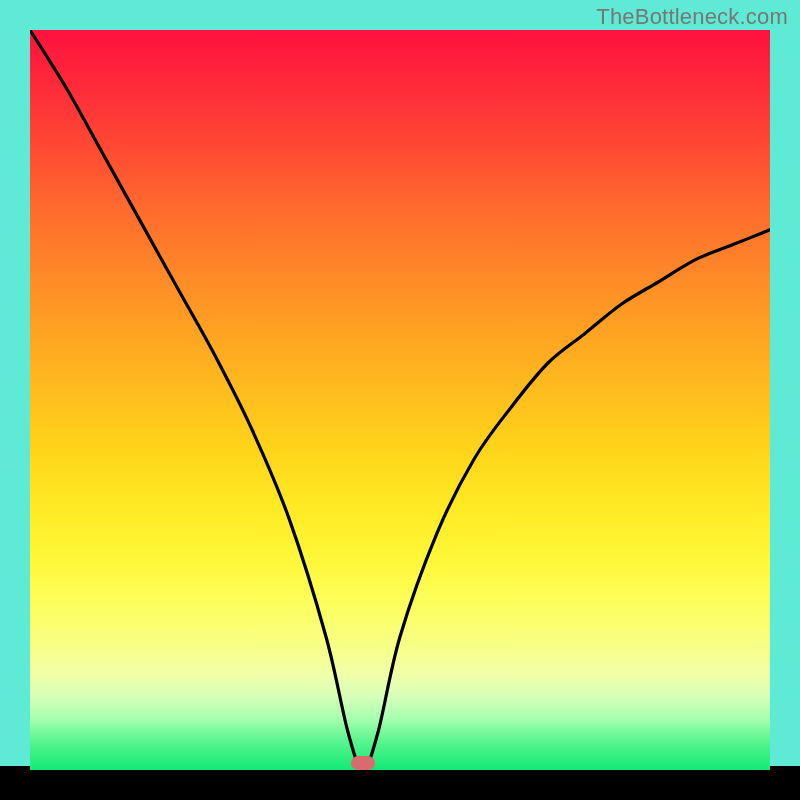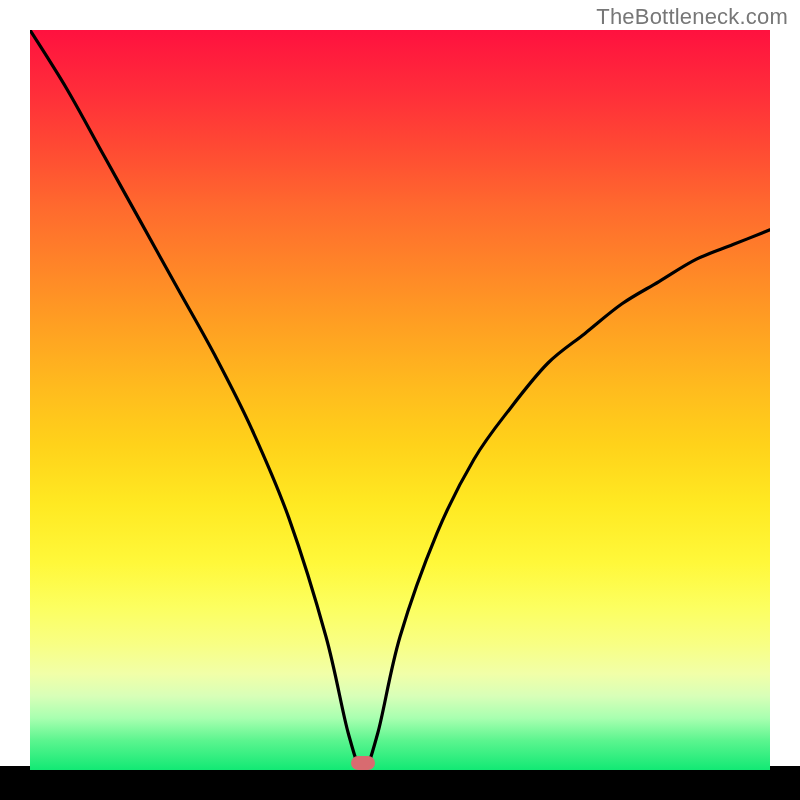--- a/index.html
+++ b/index.html
@@ -8,21 +8,21 @@
     width: 800px;
     height: 800px;
     background: #000;
     overflow: hidden;
     font-family: Arial, Helvetica, sans-serif;
   }
   .frame {
     position: relative;
     width: 800px;
     height: 766px;
-    background: #ffffff;
+    background: #5eead4;
   }
   .watermark {
     position: absolute;
     top: 4px;
     right: 12px;
     color: #777;
     font-size: 22px;
     letter-spacing: 0.2px;
     font-weight: 400;
     z-index: 10;

